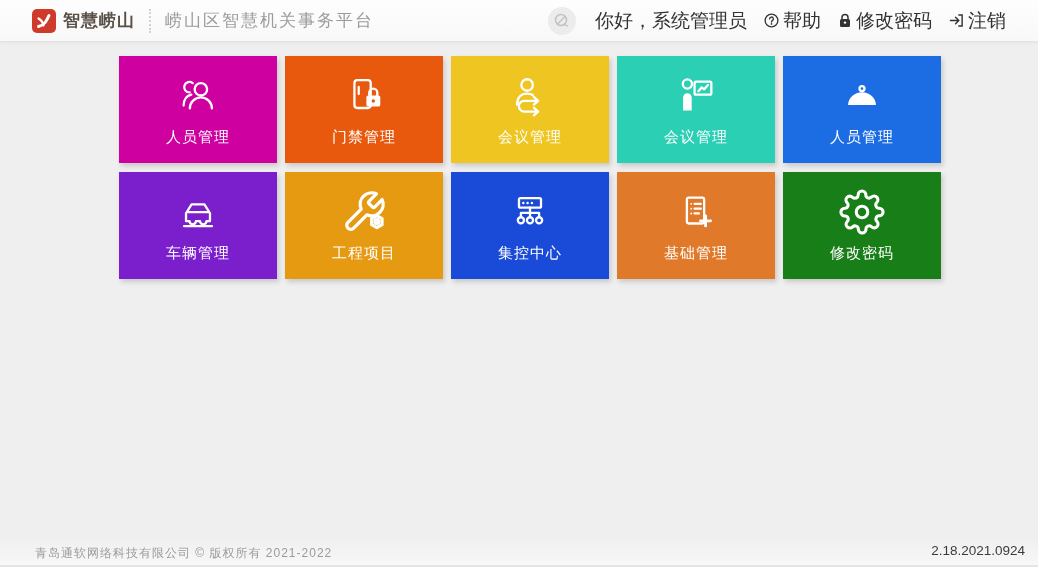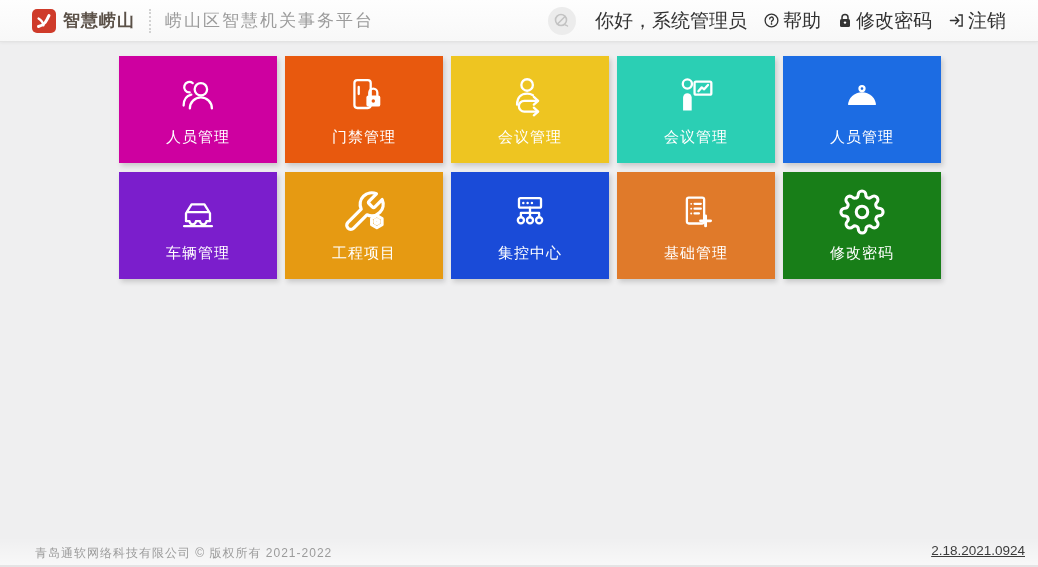--- a/index.html
+++ b/index.html
@@ -66,21 +66,21 @@
     position:absolute; left:0; right:0; bottom:0; height:30px;
     background:linear-gradient(rgba(255,255,255,0), rgba(255,255,255,.55));
     border-bottom:2px solid #e4e4e5;
   }
   .copyright {
     position:absolute; left:0; right:0; top:8px;
     text-align:left; font-size:12px; color:#9b9b9b; letter-spacing:1px;margin-left:35px;
   }
   .version {
     position:absolute; right:13px; top:6px;
-    font-size:13.5px; color:#3c3c3c;text-decoration:underline;
+    font-size:13.5px; color:#3c3c3c;
   }
 </style>
 </head>
 <body>
 
 <div class="header">
   <div class="brand">
     <span class="brand-mark">
       <svg width="24" height="24" viewBox="0 0 24 24">
         <path d="M6.5 17.5c6.5-1.5 8.5-6.5 10.5-11" stroke="#fff" stroke-width="3" fill="none" stroke-linecap="round"></path>

